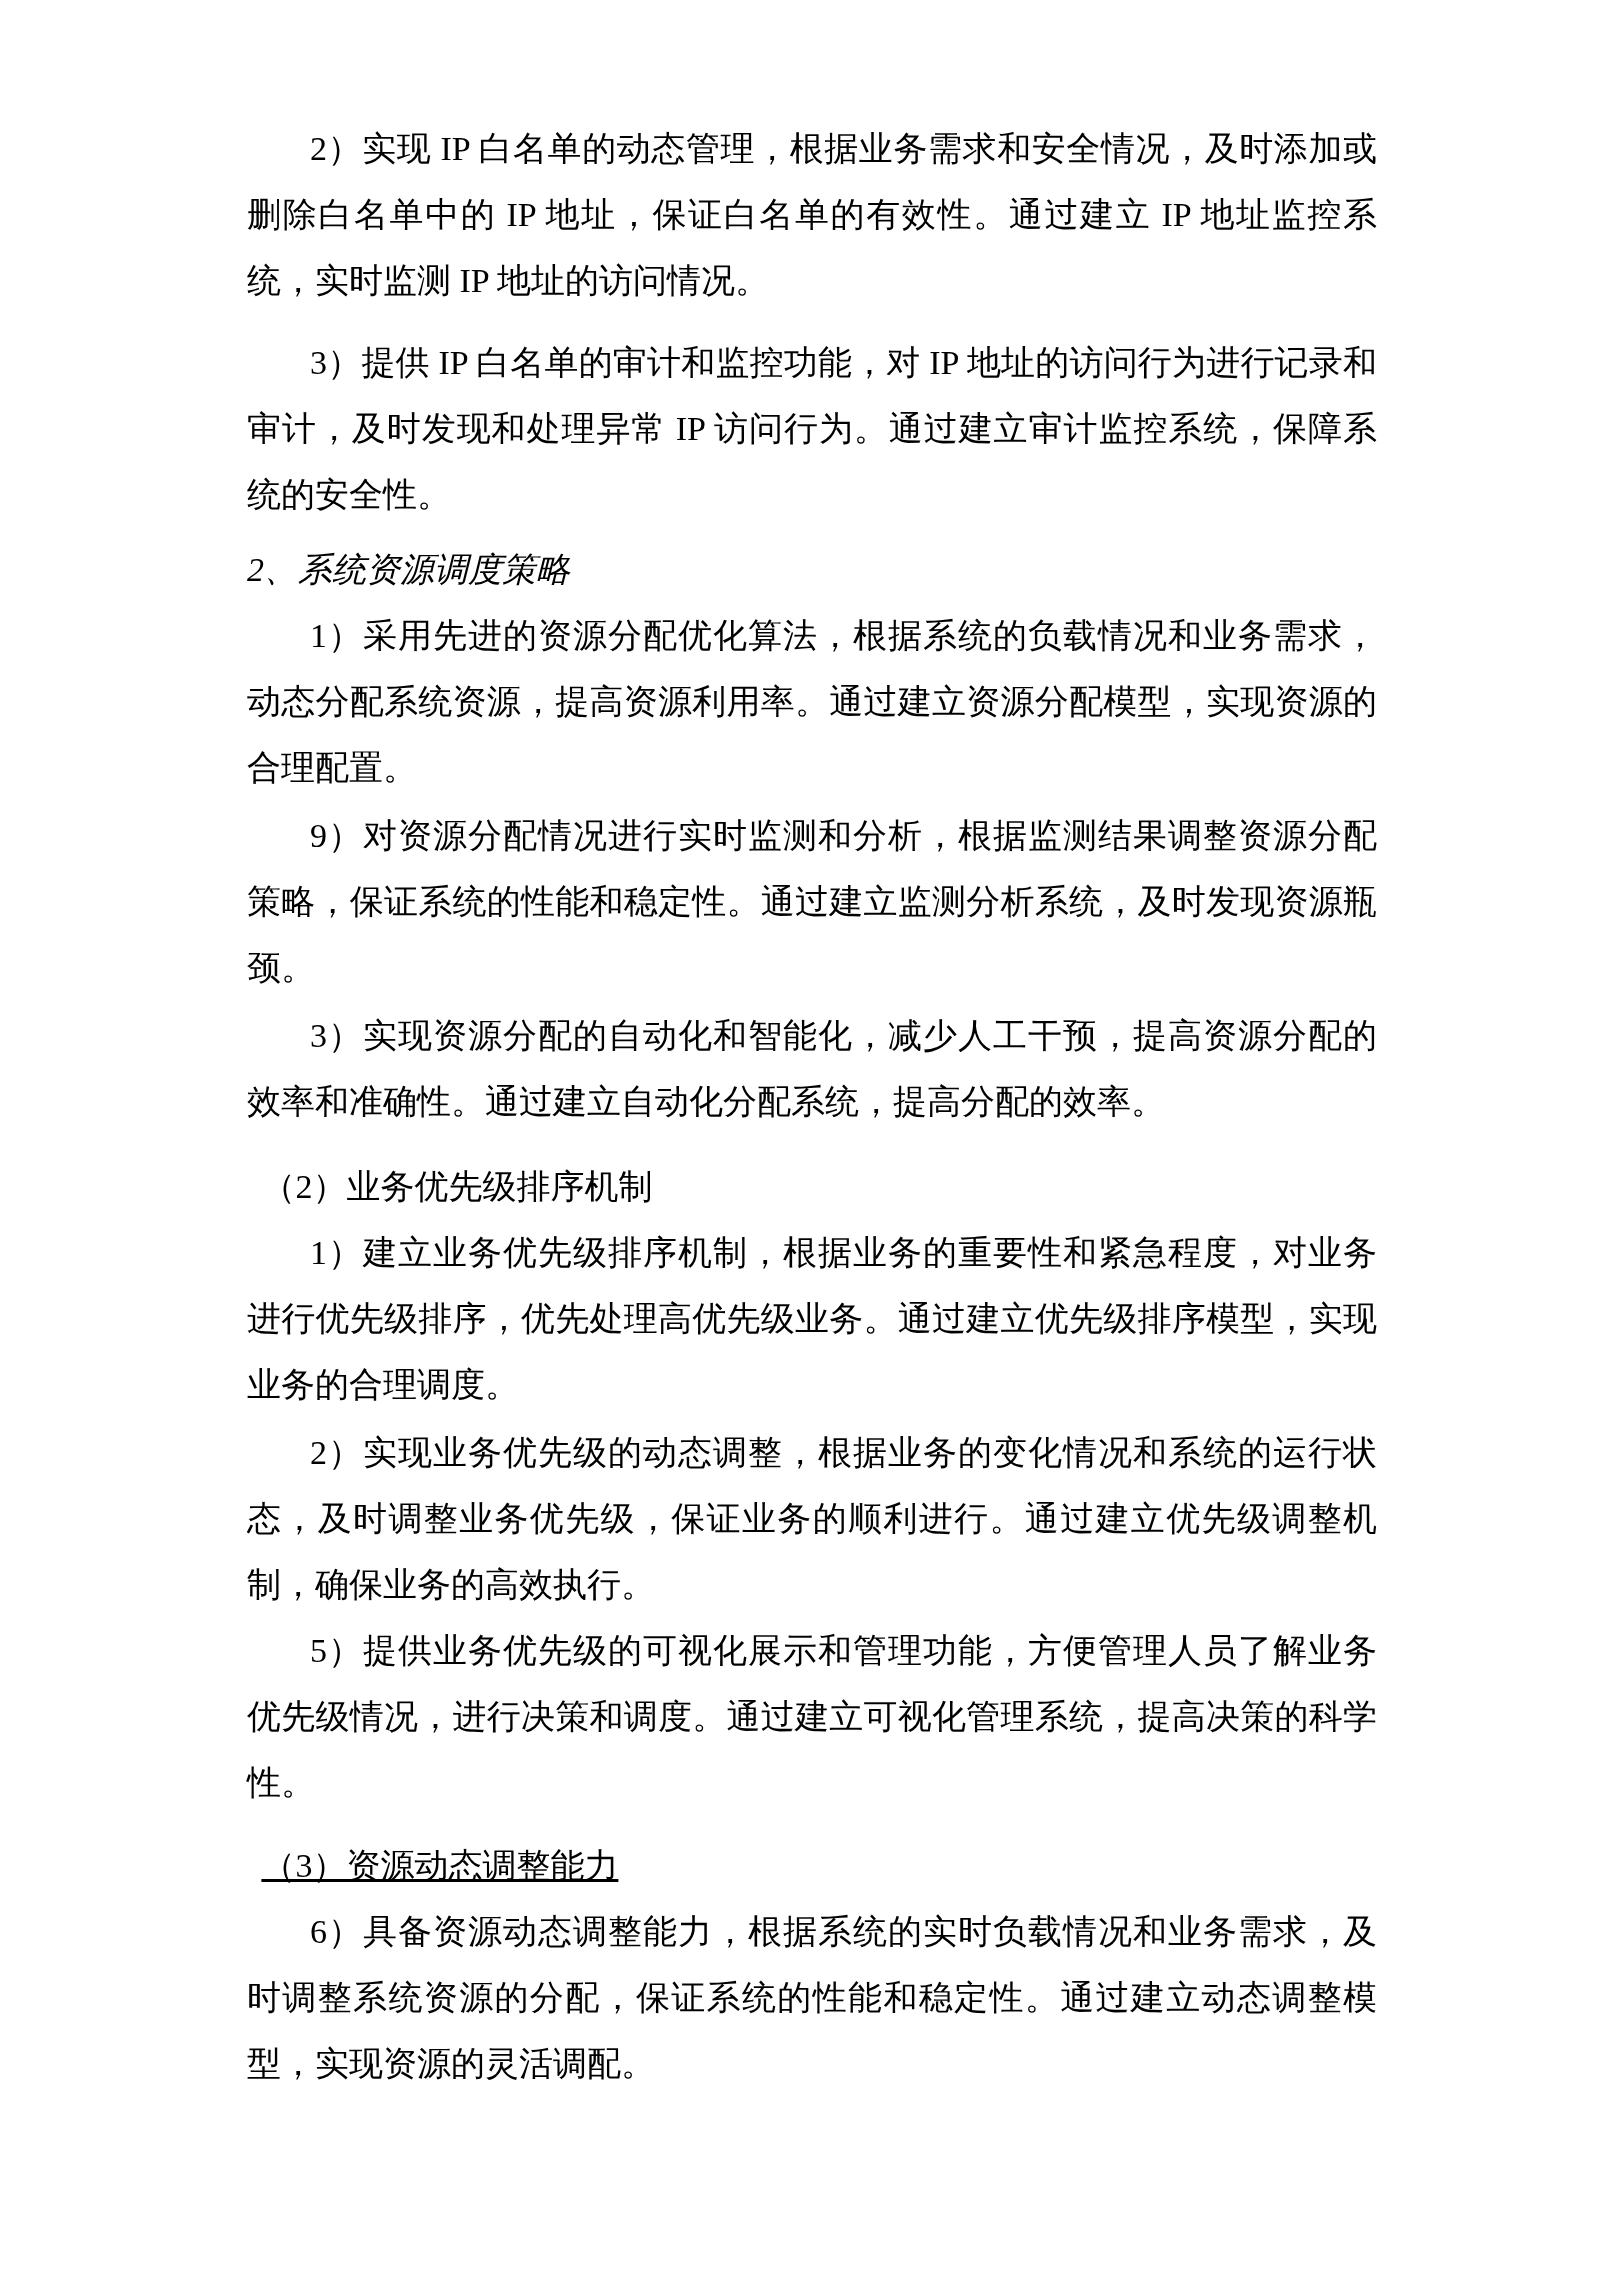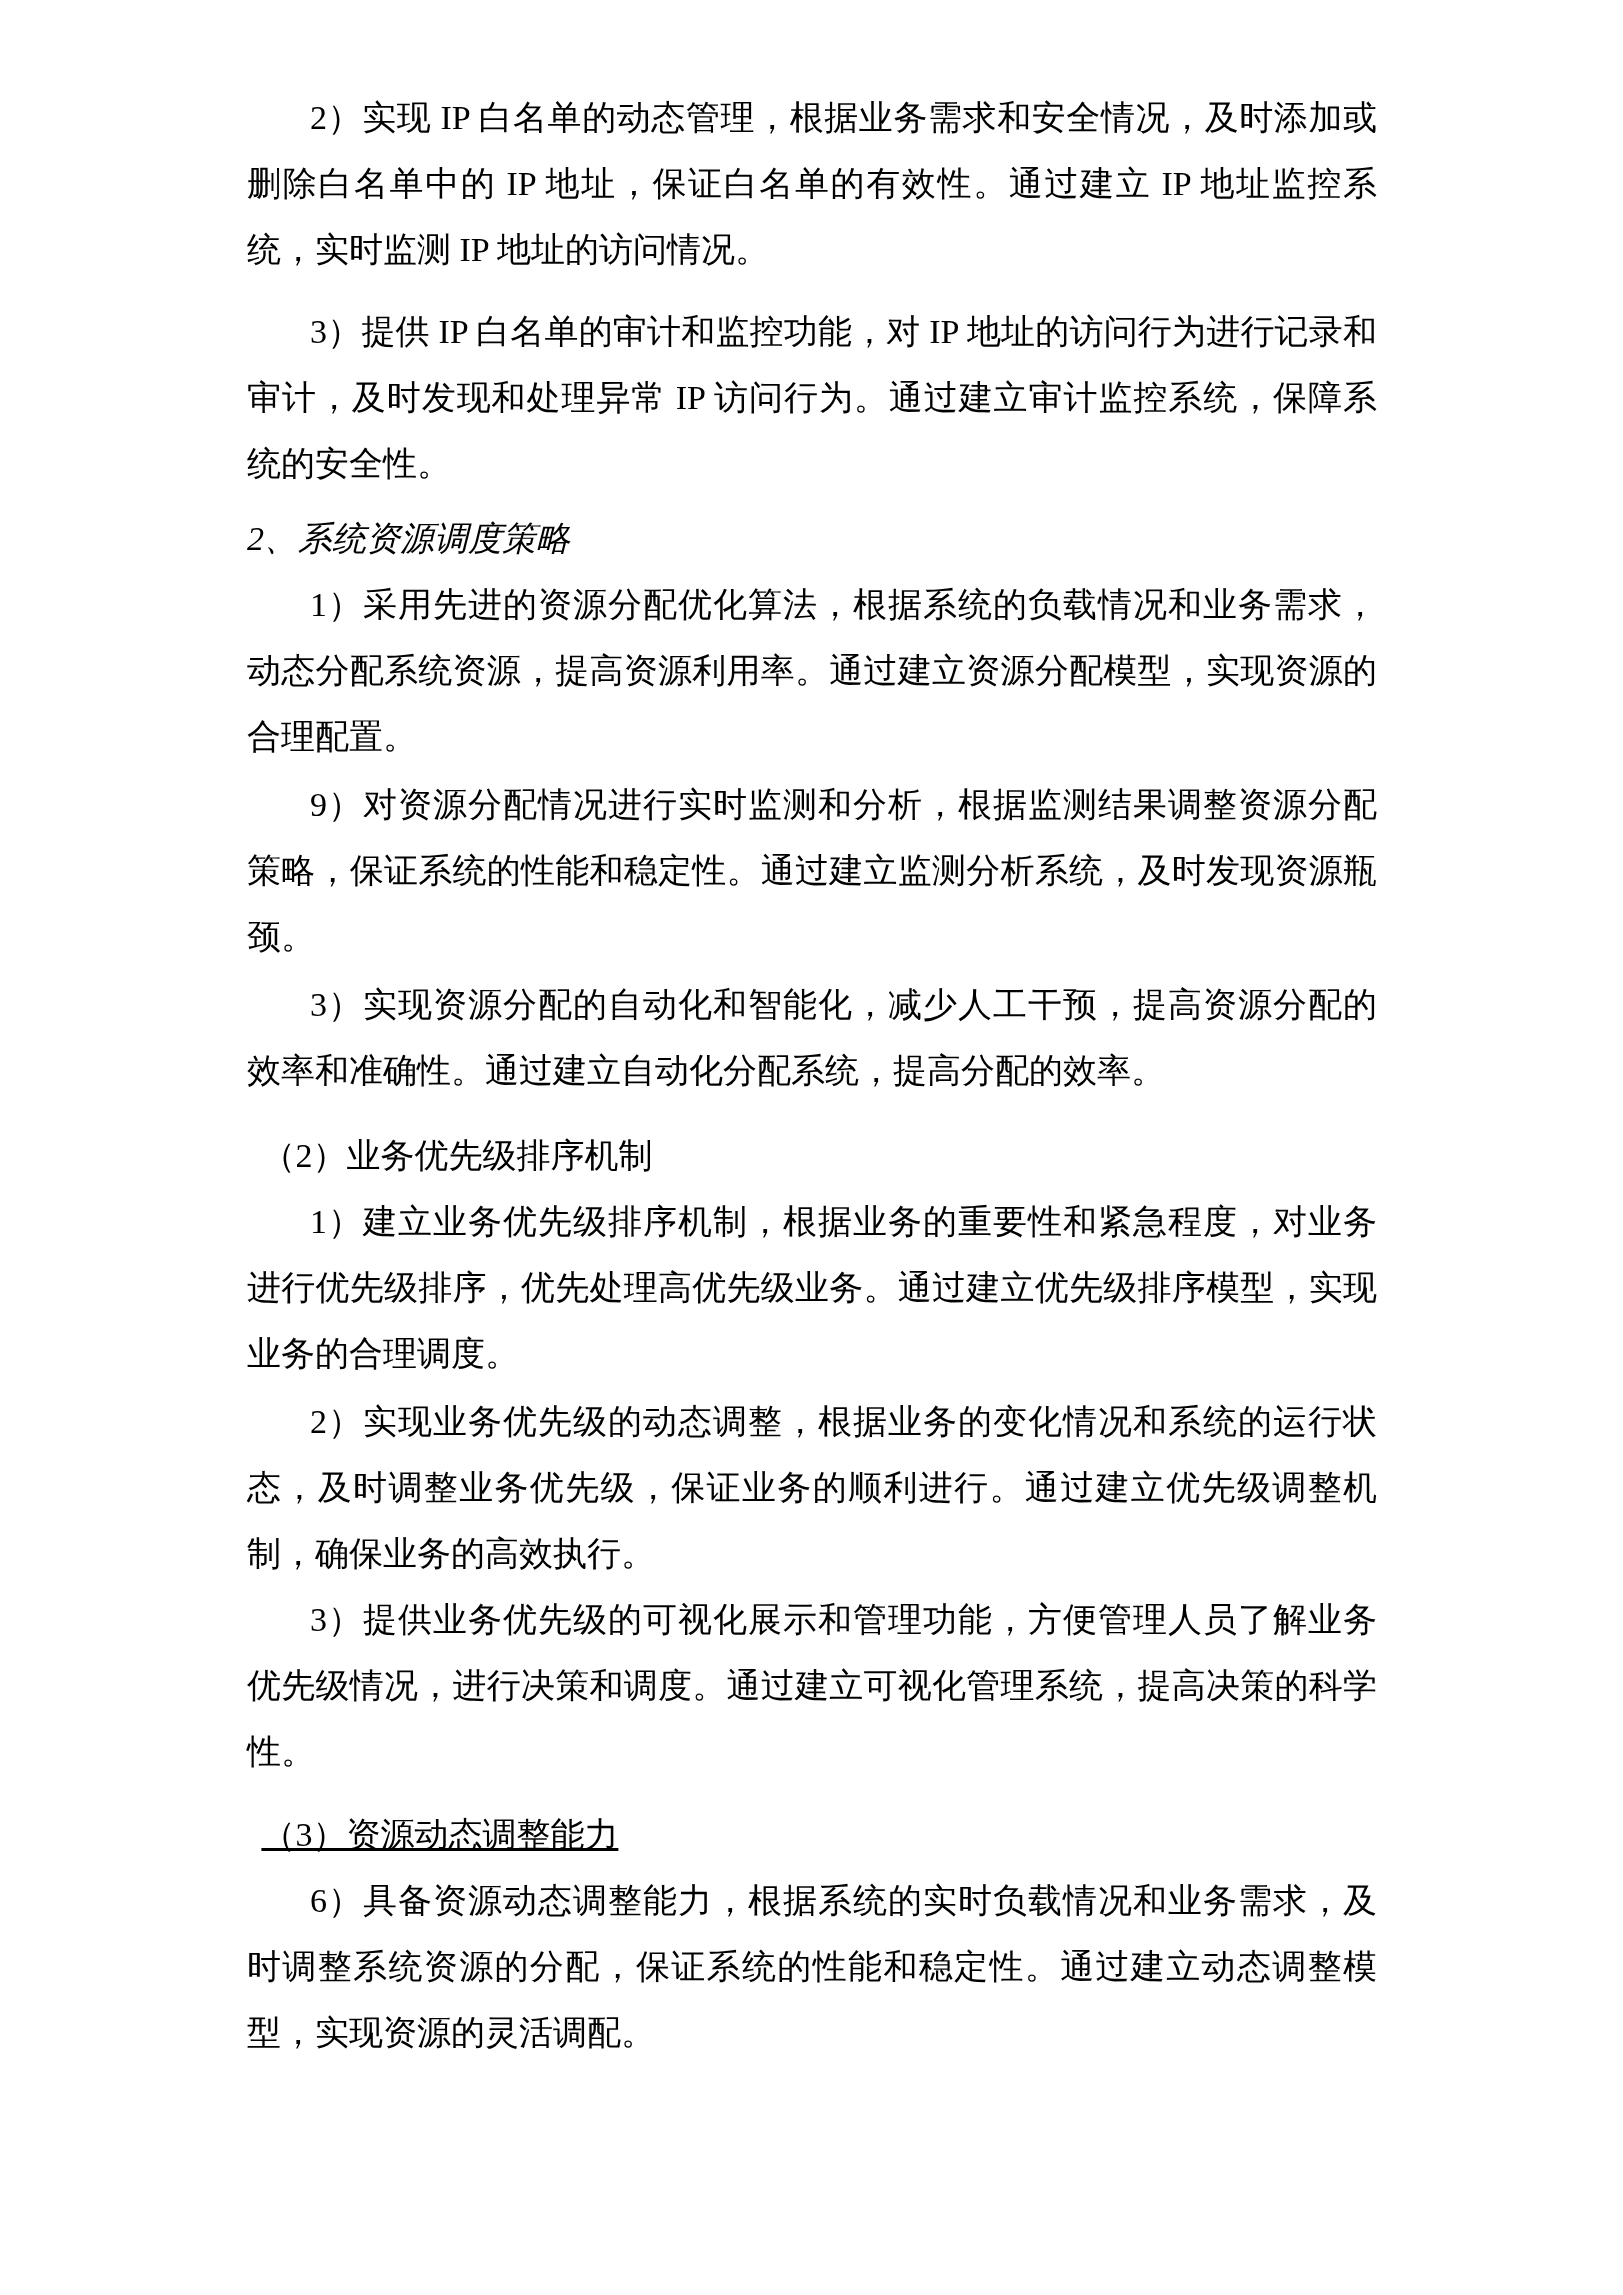--- a/index.html
+++ b/index.html
@@ -20,21 +20,21 @@
     left: 0; top: 0;
     width: 1623px;
     height: 2295px;
     background: #ffffff;
   }
   .text-column {
     position: absolute;
     left: 247px;
     top: 0;
     width: 1130px;
-    padding-top: 85px;
+    padding-top: 116px;
     box-sizing: content-box;
   }
   .para, .heading {
     margin: 0;
     font-size: 34px;
     line-height: 66px;
     font-weight: normal;
     white-space: normal;
     word-break: break-all;
   }
@@ -75,21 +75,21 @@
     <p class="para mt-3">9）对资源分配情况进行实时监测和分析，根据监测结果调整资源分配策略，保证系统的性能和稳定性。通过建立监测分析系统，及时发现资源瓶颈。</p>
 
     <p class="para mt-3">3）实现资源分配的自动化和智能化，减少人工干预，提高资源分配的效率和准确性。通过建立自动化分配系统，提高分配的效率。</p>
 
     <h3 class="heading sub mt-30">（2）业务优先级排序机制</h3>
 
     <p class="para">1）建立业务优先级排序机制，根据业务的重要性和紧急程度，对业务进行优先级排序，优先处理高优先级业务。通过建立优先级排序模型，实现业务的合理调度。</p>
 
     <p class="para mt-3">2）实现业务优先级的动态调整，根据业务的变化情况和系统的运行状态，及时调整业务优先级，保证业务的顺利进行。通过建立优先级调整机制，确保业务的高效执行。</p>
 
-    <p class="para">3）提供业务优先级的可视化展示和管理功能，方便管理人员了解业务优先级情况，进行决策和调度。通过建立可视化管理系统，提高决策的科学性。</p>
+    <p class="para">5）提供业务优先级的可视化展示和管理功能，方便管理人员了解业务优先级情况，进行决策和调度。通过建立可视化管理系统，提高决策的科学性。</p>
 
     <h3 class="heading sub mt-25">（3）资源动态调整能力</h3>
 
     <p class="para">6）具备资源动态调整能力，根据系统的实时负载情况和业务需求，及时调整系统资源的分配，保证系统的性能和稳定性。通过建立动态调整模型，实现资源的灵活调配。</p>
 
   </div>
 </div>
 
 
 </body></html>

